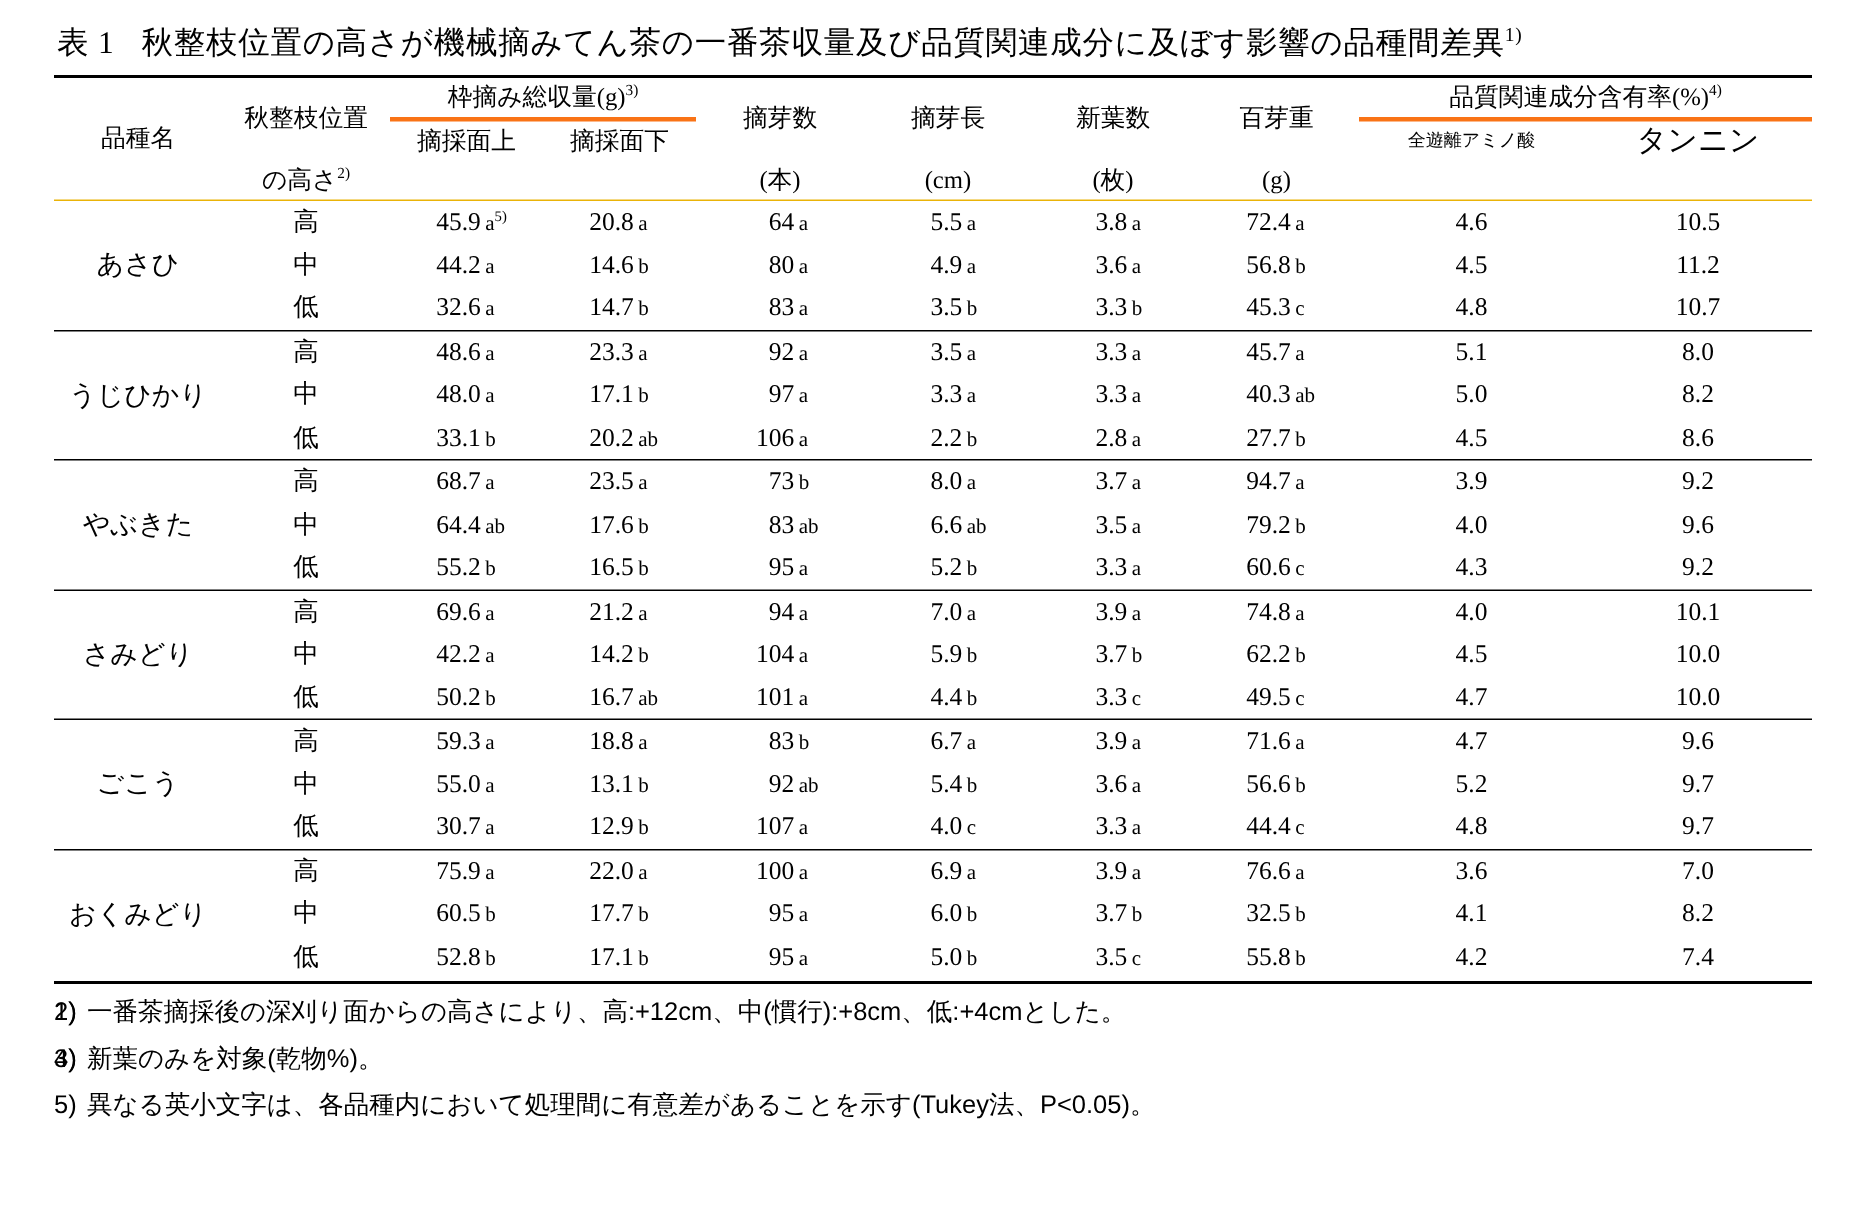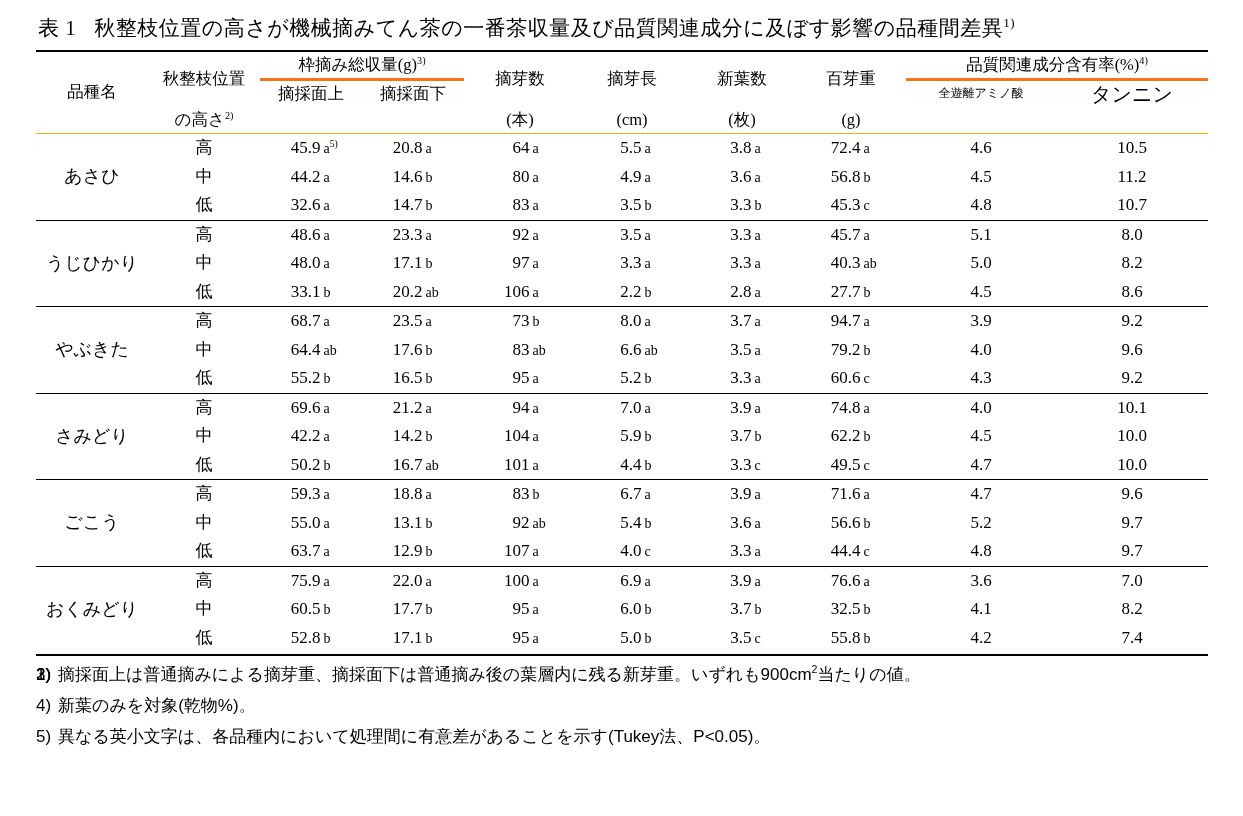--- a/index.html
+++ b/index.html
@@ -310,21 +310,21 @@
           <td class="numcell"><span class="val">13.1</span><span class="let">b</span></td>
           <td class="numcell"><span class="val">92</span><span class="let">ab</span></td>
           <td class="numcell"><span class="val">5.4</span><span class="let">b</span></td>
           <td class="numcell"><span class="val">3.6</span><span class="let">a</span></td>
           <td class="numcell"><span class="val">56.6</span><span class="let">b</span></td>
           <td class="numcell"><span class="plain">5.2</span></td>
           <td class="numcell"><span class="plain">9.7</span></td>
         </tr>
         <tr>
           <td>低</td>
-          <td class="numcell"><span class="val">63.7</span><span class="let">a</span></td>
+          <td class="numcell"><span class="val">30.7</span><span class="let">a</span></td>
           <td class="numcell"><span class="val">12.9</span><span class="let">b</span></td>
           <td class="numcell"><span class="val">107</span><span class="let">a</span></td>
           <td class="numcell"><span class="val">4.0</span><span class="let">c</span></td>
           <td class="numcell"><span class="val">3.3</span><span class="let">a</span></td>
           <td class="numcell"><span class="val">44.4</span><span class="let">c</span></td>
           <td class="numcell"><span class="plain">4.8</span></td>
           <td class="numcell"><span class="plain">9.7</span></td>
         </tr>
         <tr class="grp-sep">
           <td rowspan="3" class="cultivar">おくみどり</td>
@@ -359,19 +359,19 @@
           <td class="numcell"><span class="val">55.8</span><span class="let">b</span></td>
           <td class="numcell"><span class="plain">4.2</span></td>
           <td class="numcell"><span class="plain">7.4</span></td>
         </tr>
       </tbody>
   </table>
   <div class="bottom-rule"></div>
 
   <div class="notes" id="notes">
       <p><span class="marker">1)</span></p>
-      <p><span class="marker">2)</span></p>
-      <p><span class="marker">3)</span><span>摘採面上は普通摘みによる摘芽重、摘採面下は普通摘み後の葉層内に残る新芽重。いずれも900cm<sup>2</sup>当たりの値。</span></p>
+      <p><span class="marker">2)</span><span>一番茶摘採後の深刈り面からの高さにより、高:+12cm、中(慣行):+8cm、低:+4cmとした。</span></p>
+      <p><span class="marker">3)</span></p>
       <p><span class="marker">4)</span><span>新葉のみを対象(乾物%)。</span></p>
       <p><span class="marker">5)</span><span>異なる英小文字は、各品種内において処理間に有意差があることを示す(Tukey法、P&lt;0.05)。</span></p>
     </div>
 
 </div>
 
 </body></html>

